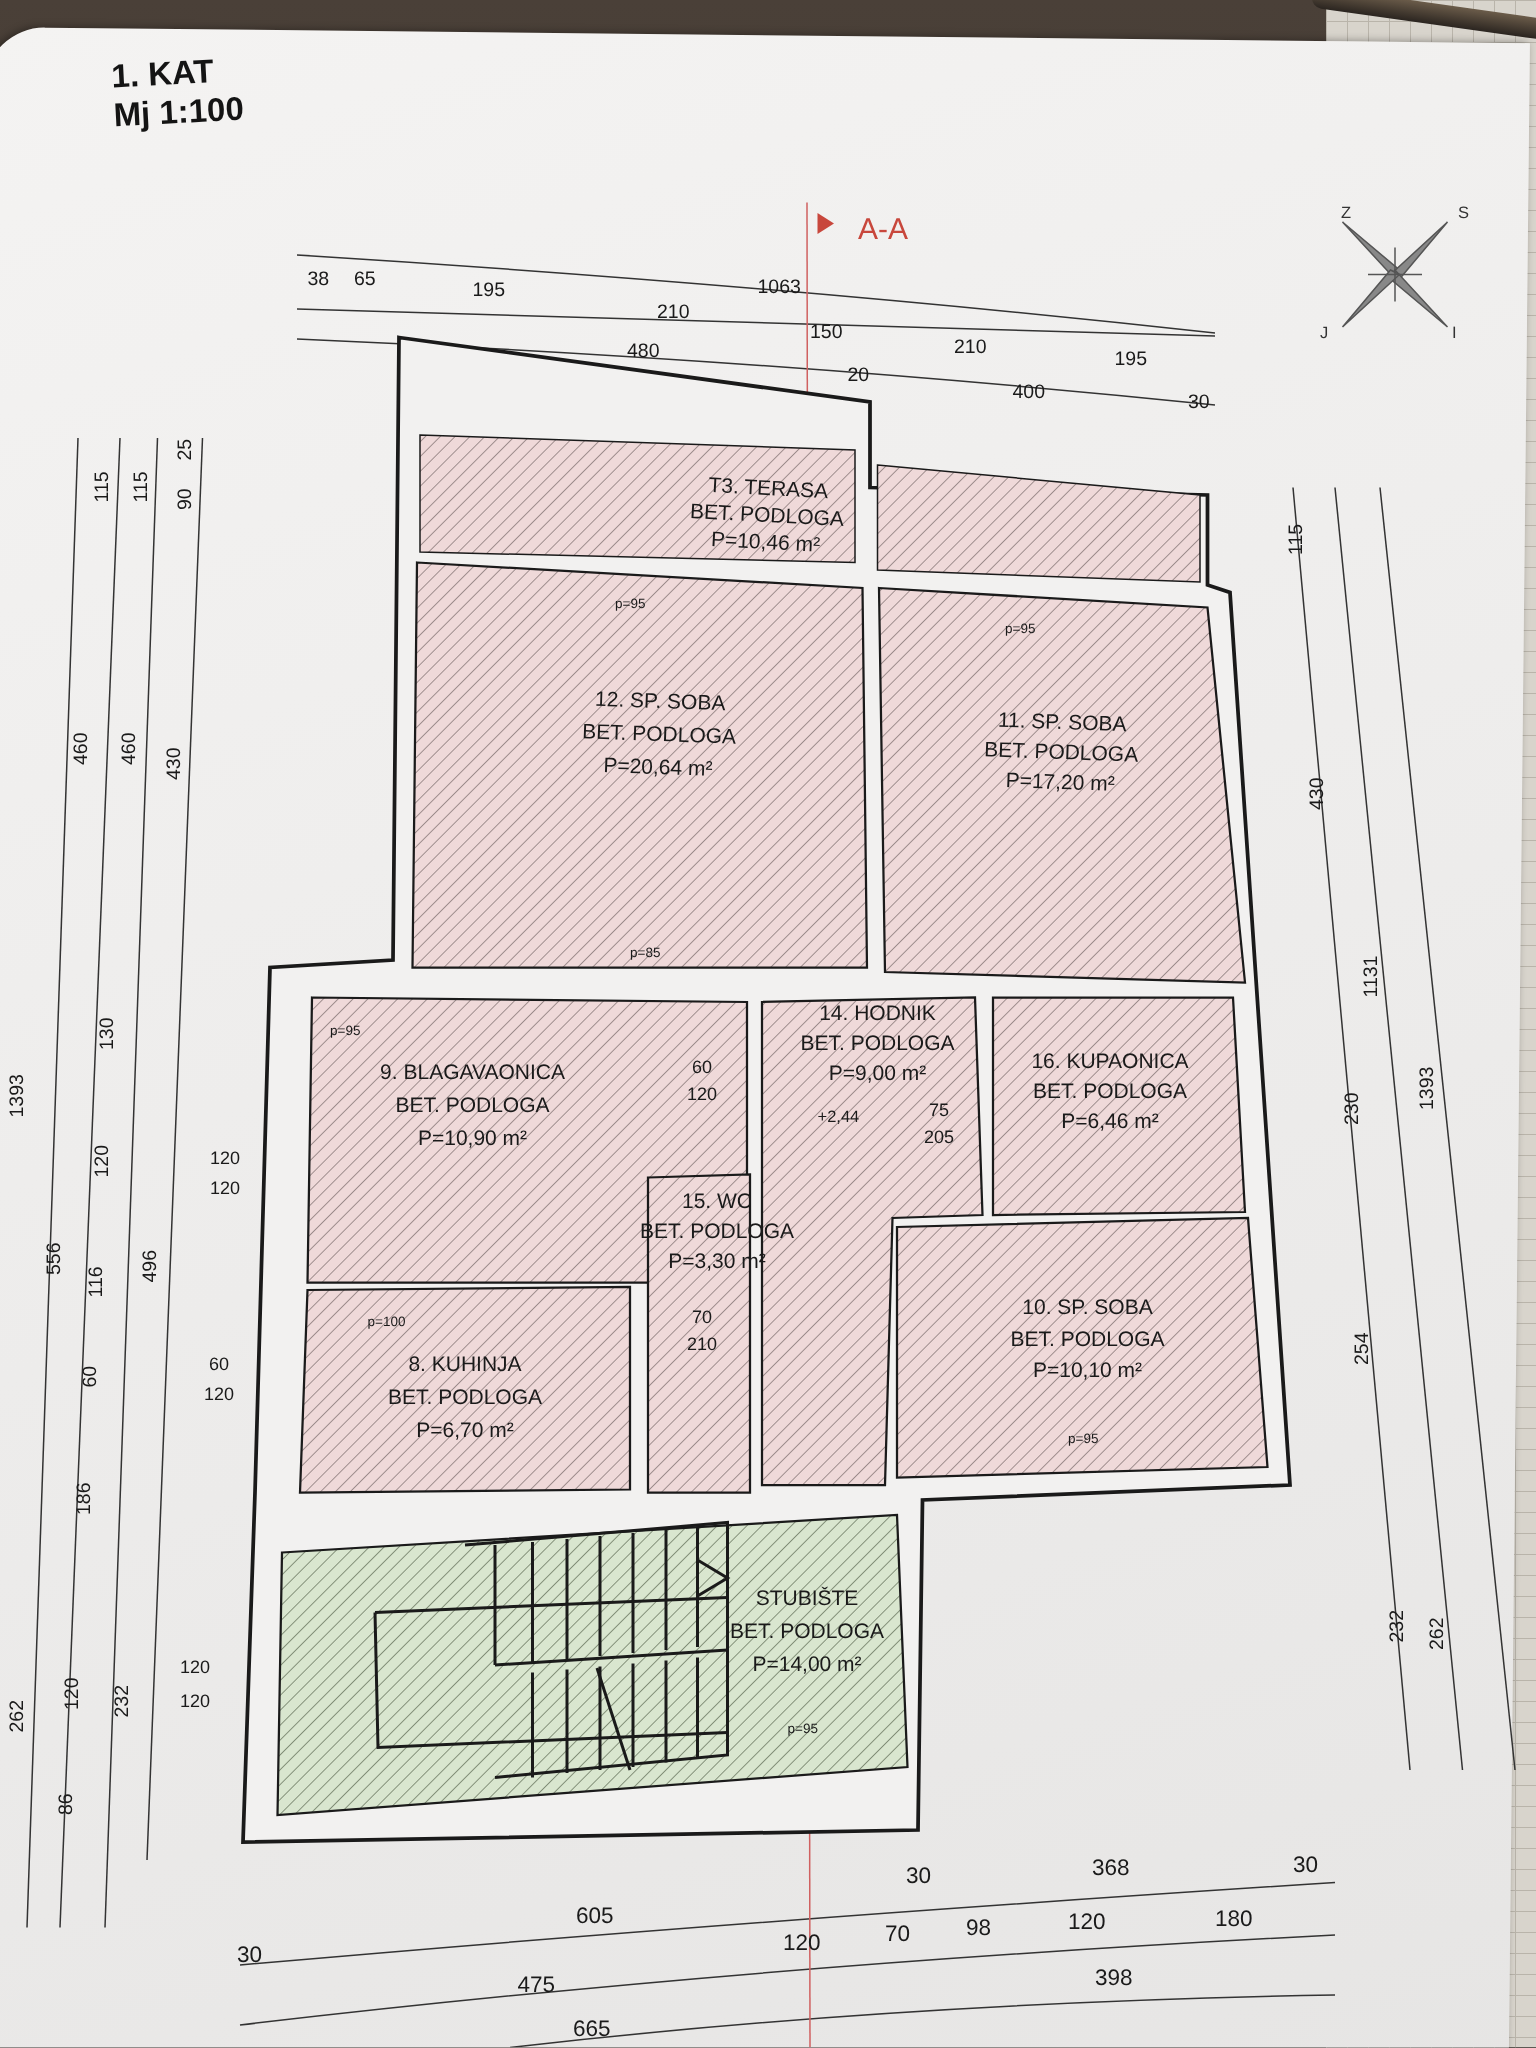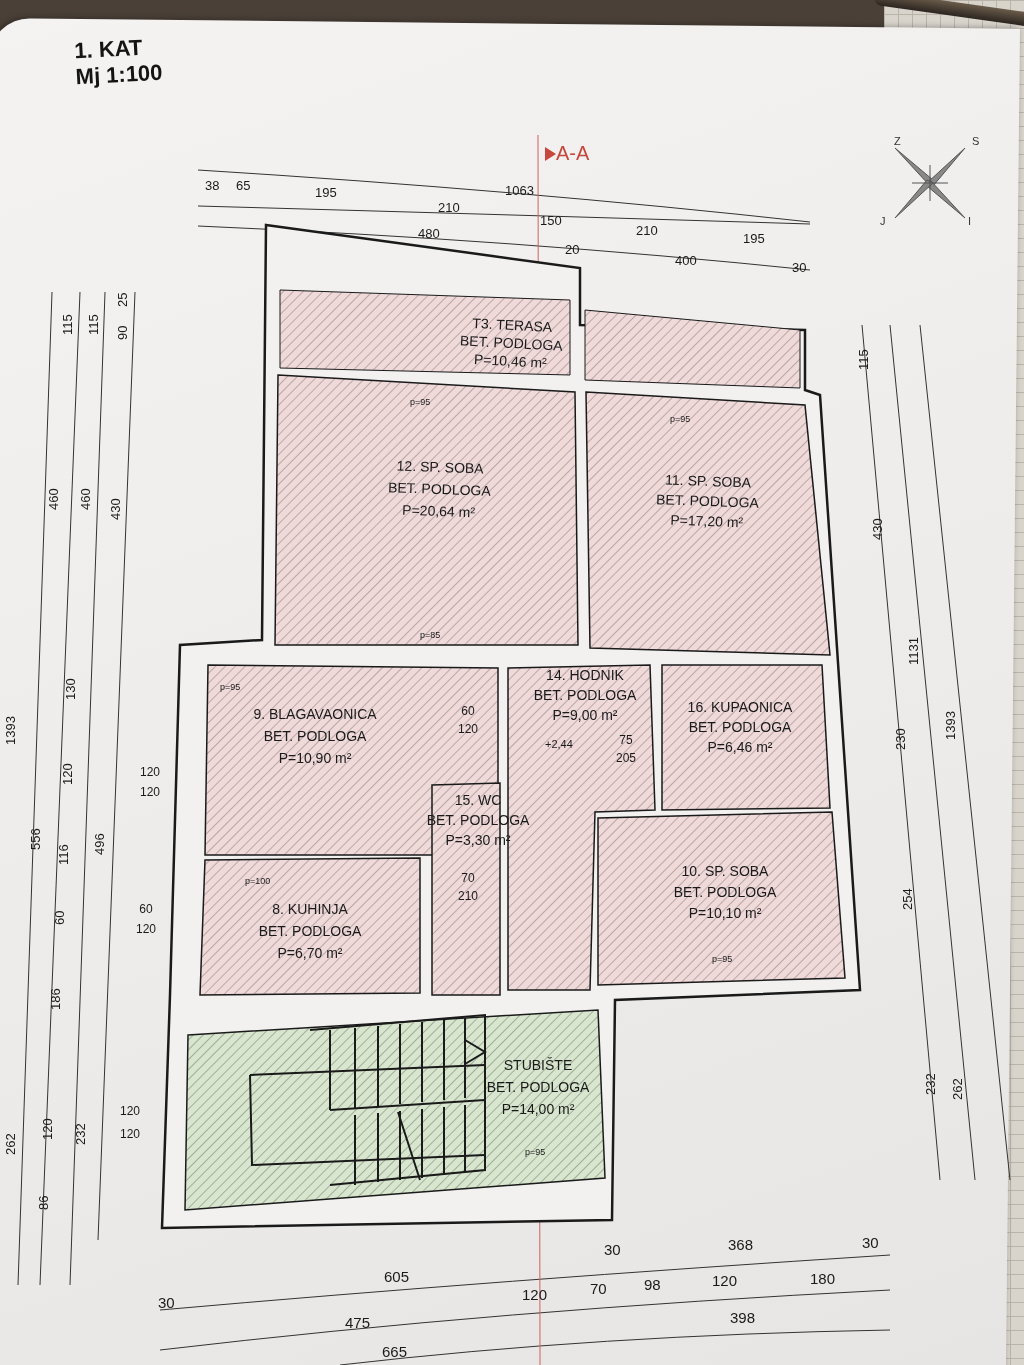--- a/index.html
+++ b/index.html
@@ -35,21 +35,21 @@
       box-shadow: -2px 0 6px rgba(0,0,0,0.4);
     }
     svg.plan { position: absolute; left: 0; top: 0; width: 1024px; height: 1365px; }
     .title {
       position: absolute; left: 75px; top: 36px;
       font-weight: bold; font-size: 22px; line-height: 26px; color: #141414;
       transform: rotate(-3deg);
     }
     .section-mark {
       position: absolute; left: 545px; top: 142px; color: #c8473c;
-      font-size: 20px; display: flex; align-items: center; 
+      font-size: 20px; display: flex; align-items: flex-start; gap: 16px;
     }
     .section-mark .tri { width: 0; height: 0; border-left: 11px solid #c8473c; border-top: 7px solid transparent; border-bottom: 7px solid transparent; }
   </style>
 </head>
 <body>
 
 <div class="desk"></div>
 <div class="grid-paper"></div>
 <div class="pen"></div>
 <div class="sheet"></div>

